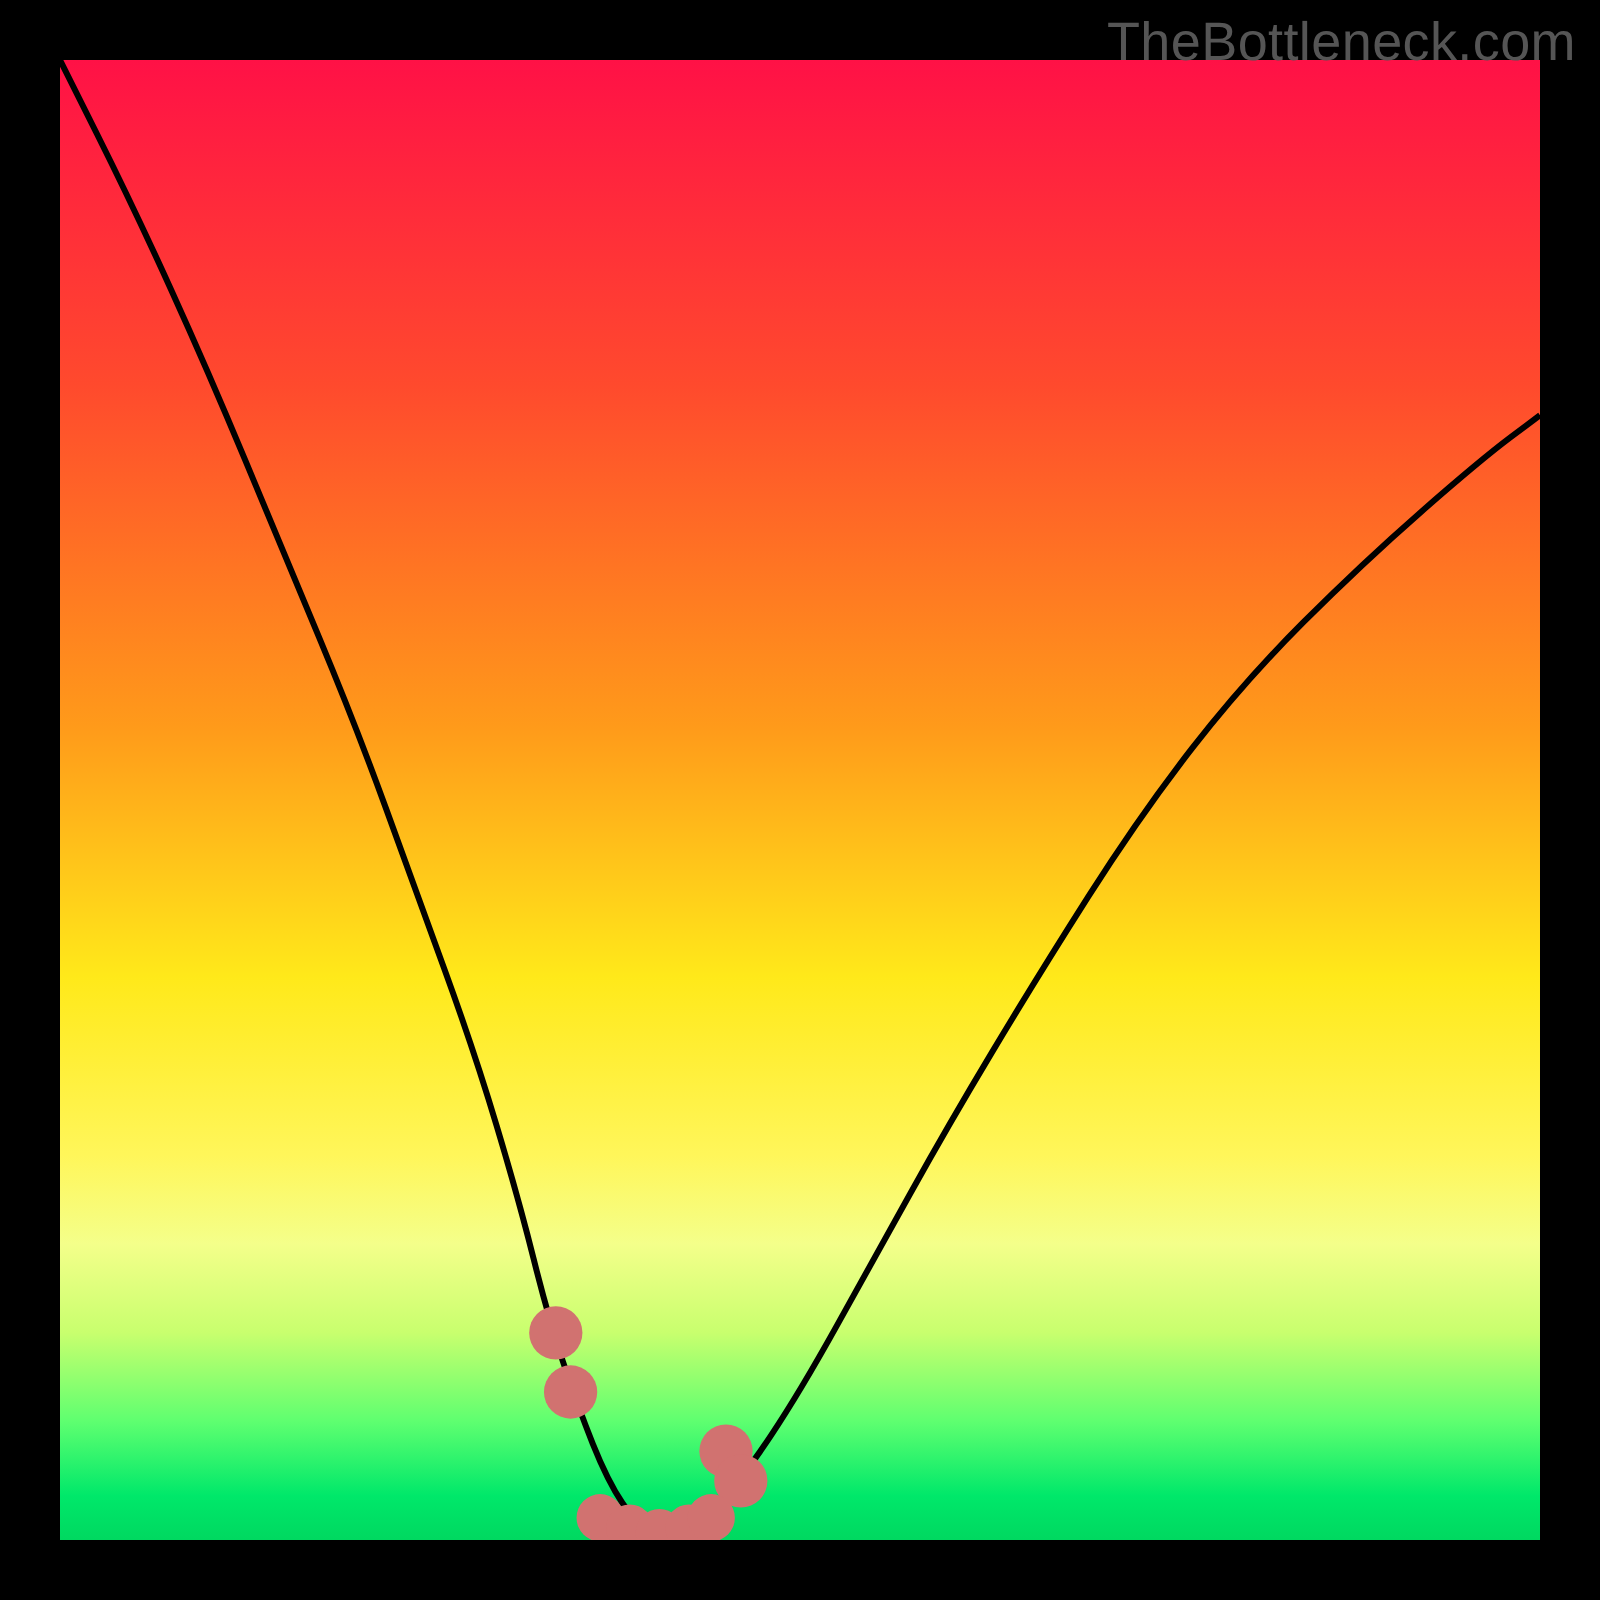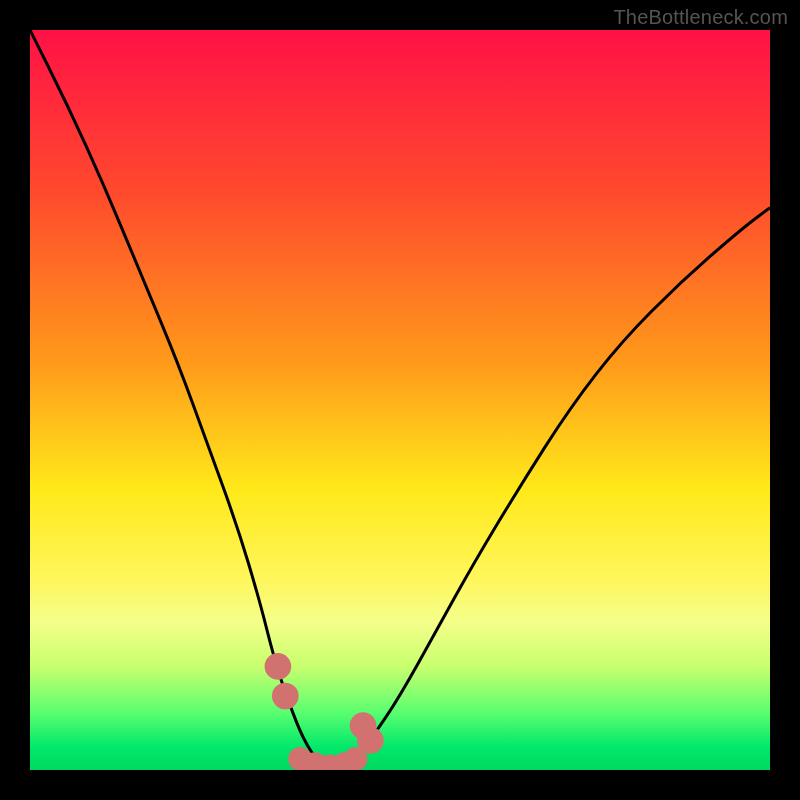--- a/index.html
+++ b/index.html
@@ -22,21 +22,21 @@
     top: 30px;
     width: 740px;
     height: 740px;
     overflow: hidden;
   }
   .watermark {
     position: absolute;
     top: 6px;
     right: 12px;
     color: #555;
-    font-size: 20px;
+    font-size: 27px;
     font-weight: 500;
     letter-spacing: 0.2px;
     z-index: 5;
   }
   svg {
     display: block;
   }
 </style>
 </head>
 <body>

